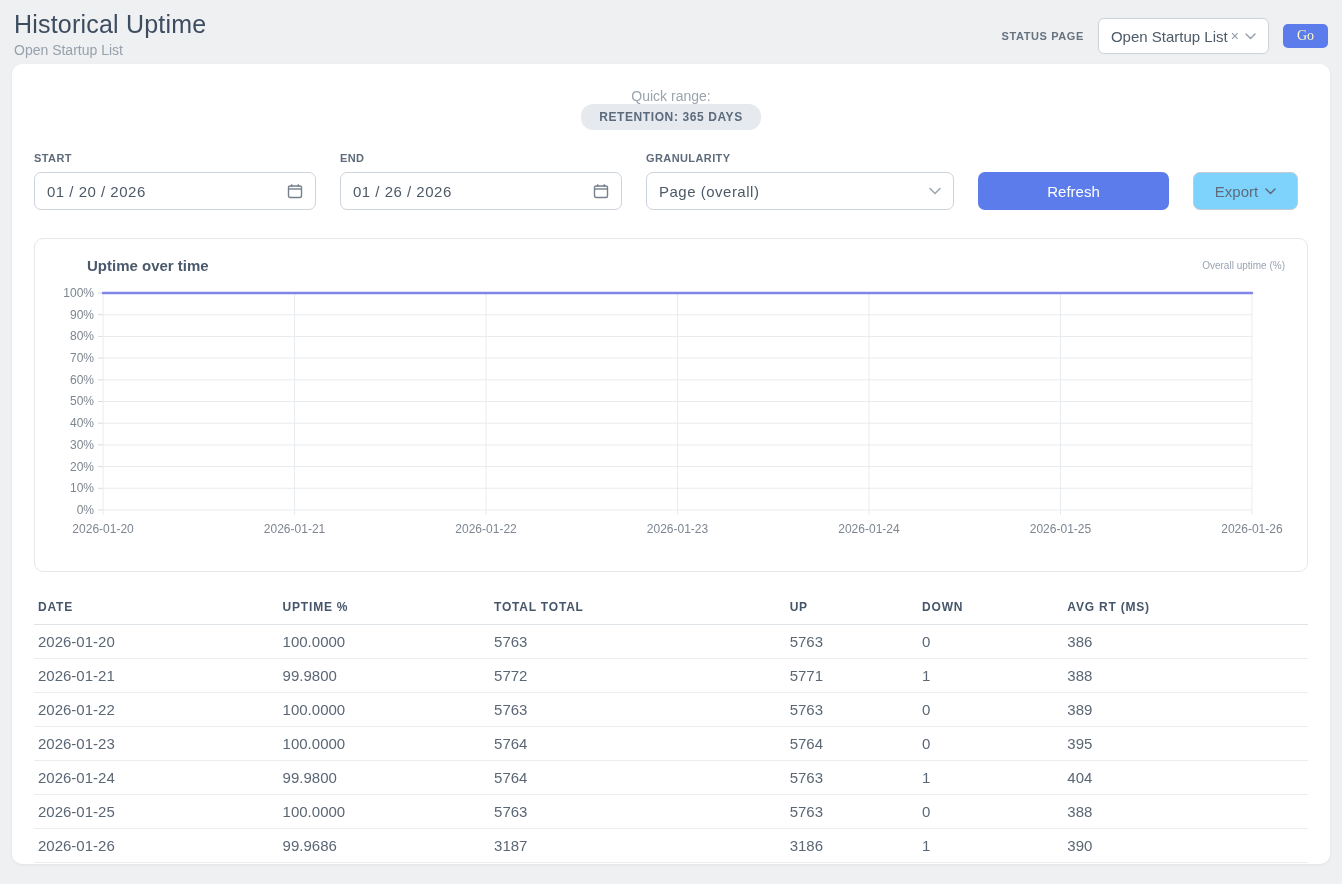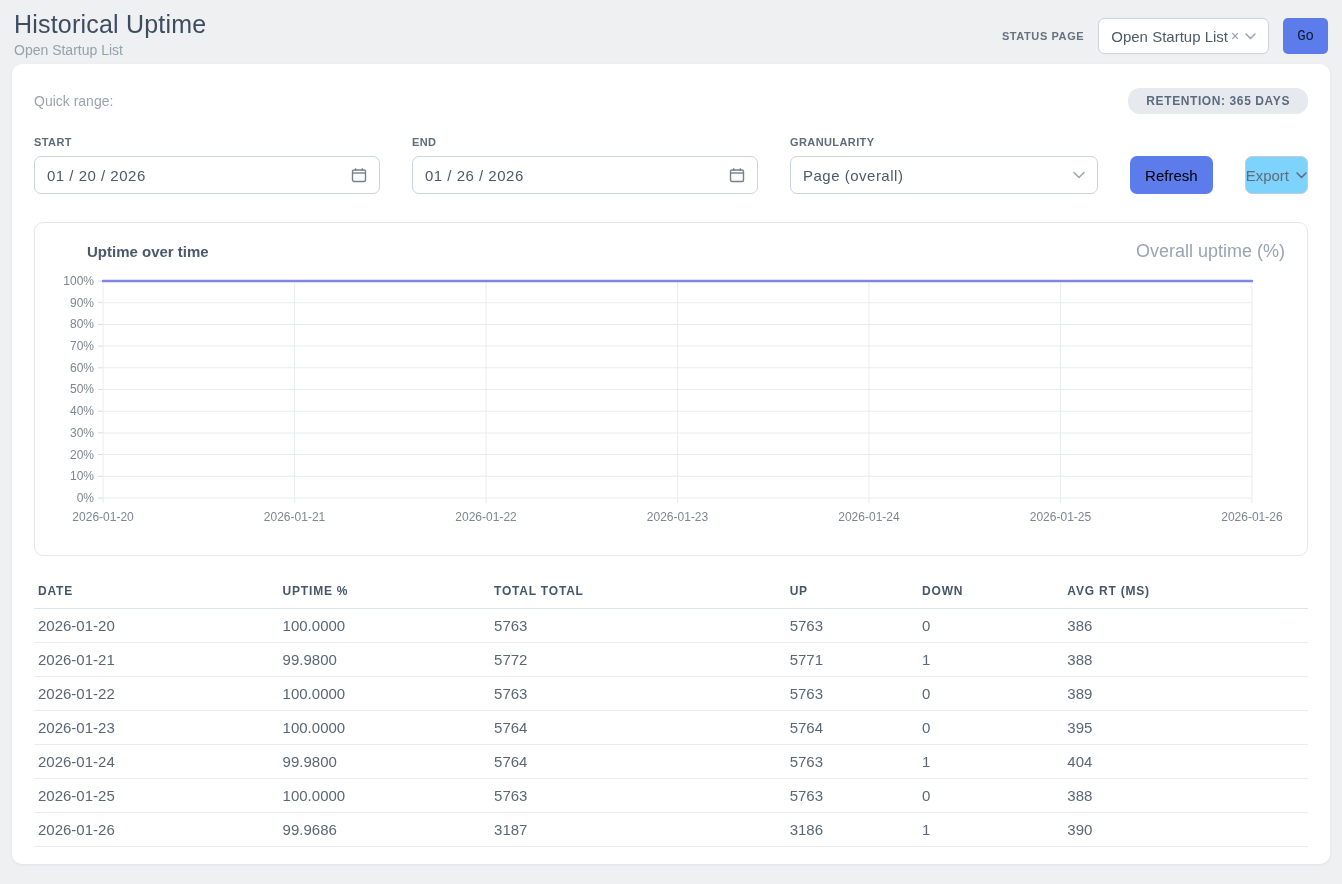--- a/index.html
+++ b/index.html
@@ -19,78 +19,78 @@
   .header-right { display: flex; align-items: center; gap: 14px; margin-top: 8px; }
   .status-page-label { font-size: 11px; font-weight: 700; color: #66727f; letter-spacing: .6px; }
   .status-select {
     display: flex; align-items: center; gap: 6px;
     background: #fff; border: 1px solid #ccd3db; border-radius: 6px;
     height: 36px; padding: 0 12px; min-width: 162px; cursor: pointer;
   }
   .status-select .val { font-size: 15px; color: #4d5a68; }
   .status-select .clear-x { font-size: 14px; color: #8d97a3; margin-left: -3px; }
   .go-btn {
-    background: #5b7cea; color: #0f172a; border: none; border-radius: 5px;
-    height: 36px; padding: 0 14px; font-size: 14px; cursor: pointer;
-    font-family: Liberation Mono, monospace;
+    background: #5b7cea; color: #fef9c3; border: none; border-radius: 5px;
+    height: 24px; padding: 0 14px; font-size: 14px; cursor: pointer;
+    font-family: Liberation Serif, serif;
   }
   .panel {
     background: #fff; margin: 0 12px; border-radius: 10px;
     box-shadow: 0 1px 3px rgba(40,50,60,.07);
     padding: 24px 22px 22px 22px; height: 800px;
   }
   .row-quick {
-    display: flex; align-items: center; justify-content: space-between; margin-bottom: 22px;
+    display: flex; align-items: center; justify-content: space-between; margin-bottom: 22px; flex-direction: column;
   }
   .quick-left { display: flex; align-items: center; gap: 12px; }
   .quick-label { font-size: 14px; color: #9aa4ae; }
   .btn-group {
     display: flex; border: 1px solid #c3ccd6; border-radius: 7px; overflow: hidden; background: #fff;
   }
   .btn-group button {
     background: #fff; border: none; border-left: 1px solid #c3ccd6;
     padding: 6px 13px; font-size: 13px; color: #4d5a68; cursor: pointer;
     font-family: "Liberation Sans", sans-serif;
   }
   .btn-group button:first-child { border-left: none; }
   .retention-badge {
     background: #e6eaef; color: #5b6b7d; font-size: 12px; font-weight: 700;
     letter-spacing: .6px; padding: 6px 18px; border-radius: 12px;
   }
-  .form-row { display: flex; gap: 32px; align-items: flex-end; margin-bottom: 28px; }
+  .form-row { display: flex; gap: 24px; align-items: flex-end; margin-bottom: 28px; }
   .field { display: flex; flex-direction: column; }
   .field-label {
     font-size: 11px; font-weight: 700; color: #5d6b7a; letter-spacing: .4px; margin-bottom: 8px;
   }
   .input-box {
     display: flex; align-items: center; justify-content: space-between;
     border: 1px solid #ccd3db; border-radius: 7px; height: 38px;
     padding: 0 12px; background: #fff; cursor: text;
   }
   .input-box .val { font-size: 15px; color: #4d5a68; letter-spacing: .5px; }
-  .w-date { width: 346px; }
+  .w-date { width: 282px; }
   .w-gran { width: 308px; cursor: pointer; }
   .refresh-btn {
-    background: #5b7cea; color: #000000; border: none; border-radius: 7px;
+    background: #5b7cea; color: #ffffff; border: none; border-radius: 7px;
     width: 191px; height: 38px; font-size: 15px; cursor: pointer;
     font-family: "Liberation Sans", sans-serif;
   }
   .export-btn {
     background: #7dd3fc; color: #5f6b7b; border: 1px solid #c3ccd6; border-radius: 7px;
     width: 105px; height: 38px; font-size: 15px; cursor: pointer;
     display: flex; align-items: center; justify-content: center; gap: 7px;
     font-family: "Liberation Sans", sans-serif;
   }
   .chart-card {
     border: 1px solid #e4e8ec; border-radius: 9px; padding: 18px 22px 10px 22px;
     height: 334px; margin-bottom: 22px;
   }
   .chart-head { display: flex; justify-content: space-between; align-items: center; margin-bottom: 12px; }
   .chart-title { font-size: 15px; font-weight: 700; color: #4a5a6c; margin-left: 30px; }
-  .chart-legend { font-size: 18px; color: #9aa4b2; }
+  .chart-legend { font-size: 10px; color: #9aa4b2; }
   .chart-svg { display: block; width: 100%; height: 256px; }
   .chart-svg text.tick { font-family: "Liberation Sans", sans-serif; font-size: 12px; fill: #7d8690; }
   table.uptime {
     width: 100%; border-collapse: collapse; table-layout: fixed;
   }
   table.uptime th {
     text-align: left; font-size: 12px; font-weight: 700; color: #46566a;
     letter-spacing: .8px; padding: 6px 4px 10px 4px; border-bottom: 1px solid #dfe4e9;
   }
   table.uptime td {

